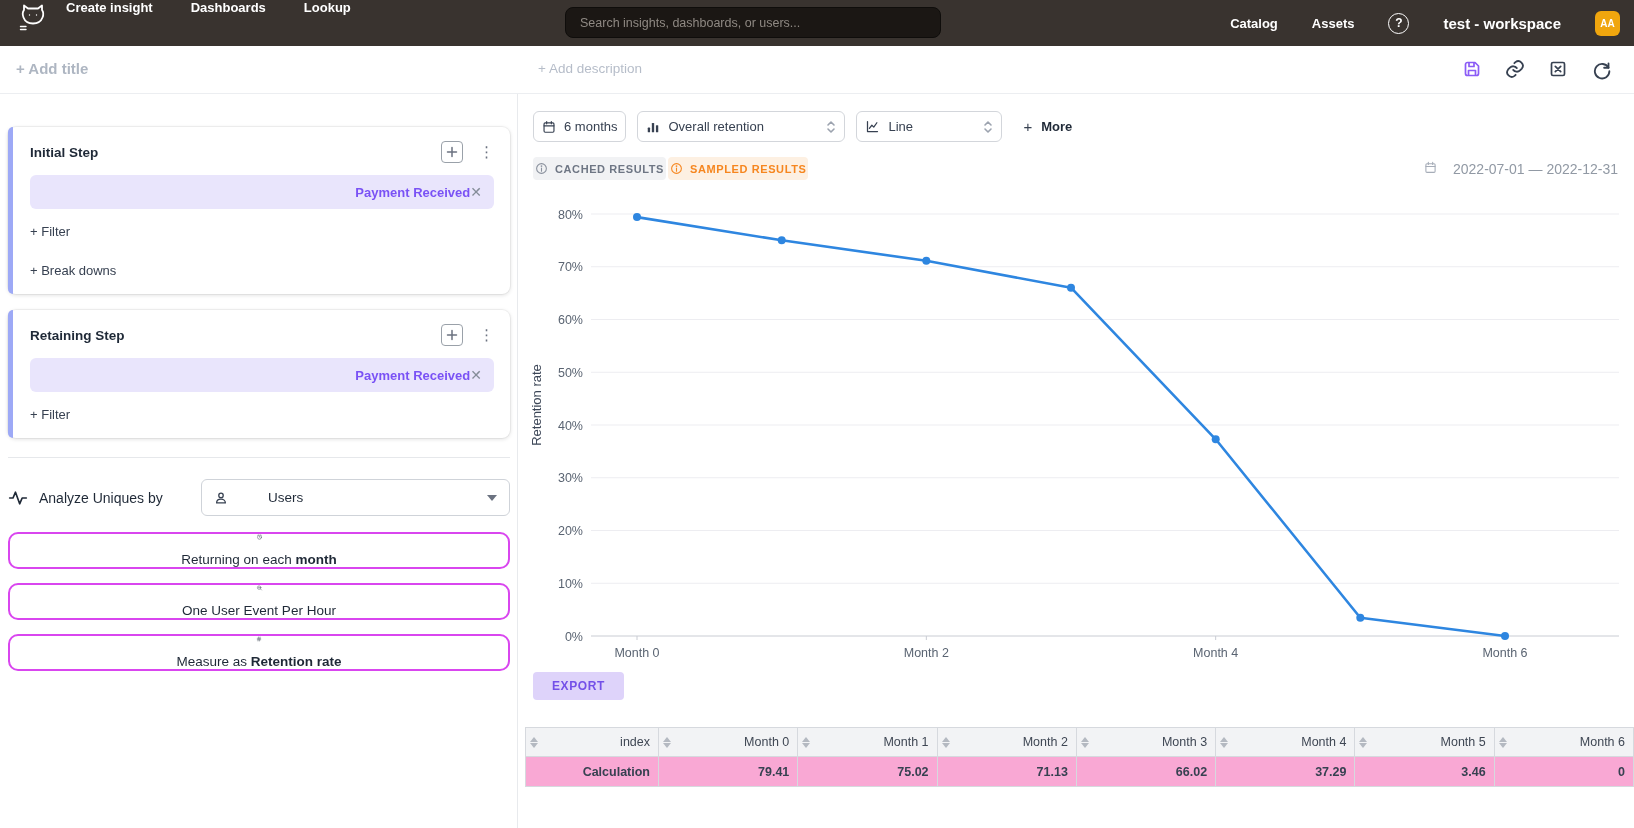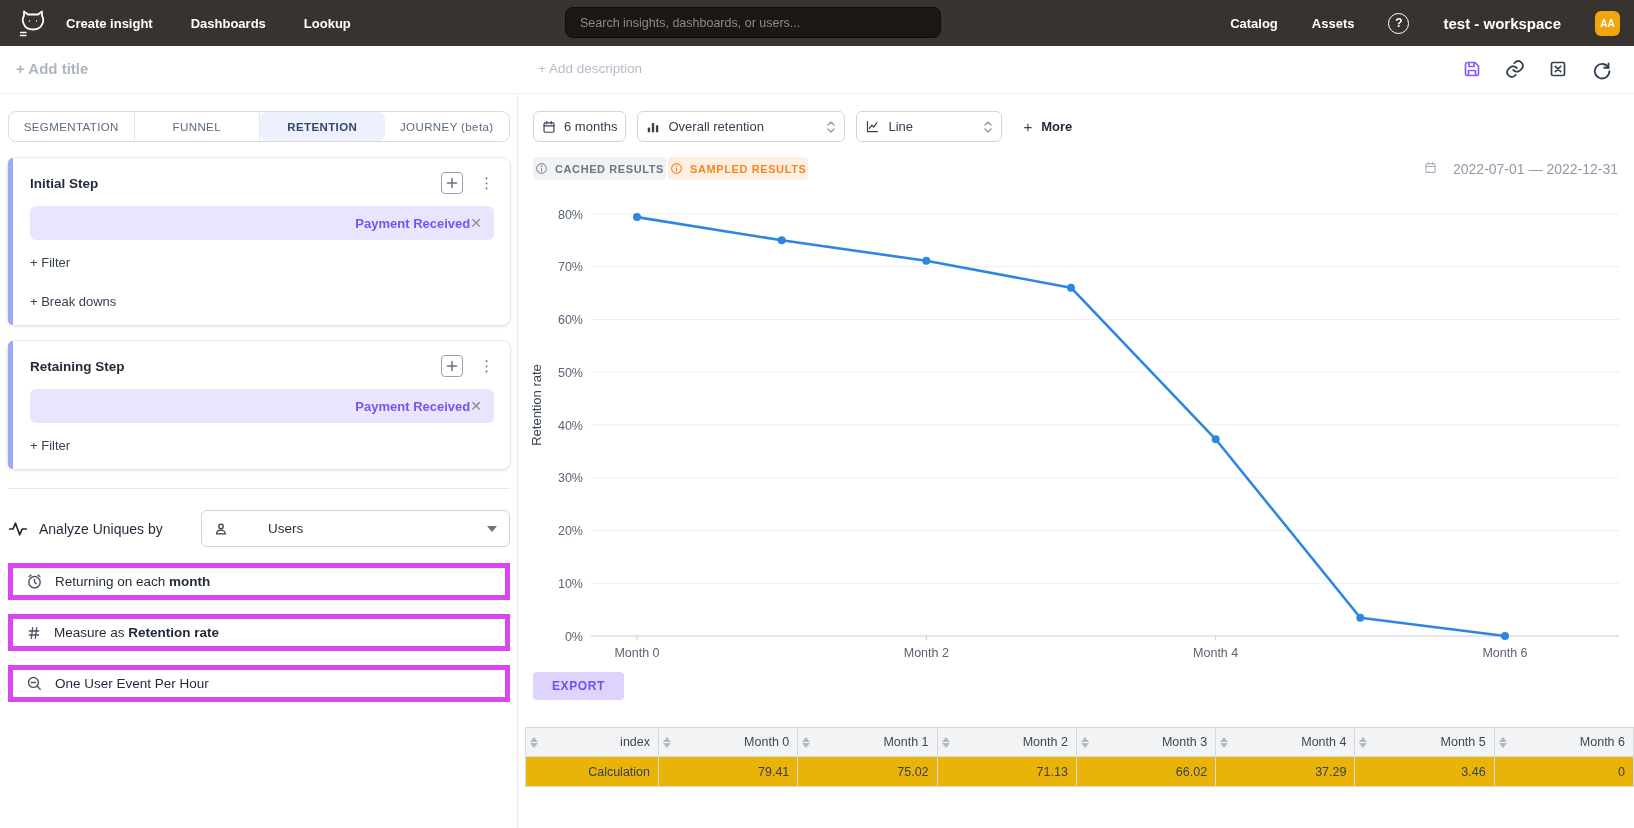--- a/index.html
+++ b/index.html
@@ -1,21 +1,21 @@
 <!DOCTYPE html>
 <html><head>
 <meta charset="utf-8">
 <style>
   * { margin:0; padding:0; box-sizing:border-box; }
   html,body { width:1634px; height:828px; overflow:hidden; background:#fff;
     font-family:"Liberation Sans", sans-serif; }
 
   
   .navbar { position:absolute; top:0; left:0; width:1634px; height:46px;
-    background:#39332F; display:flex; align-items:center; color:#fff; z-index:10; }
+    background:#39332F; display:flex; align-items:flex-start; color:#fff; z-index:10; }
   .nav-logo { margin-left:16px; width:34px; height:34px; display:flex; align-items:center; justify-content:center; }
   .nav-menu { display:flex; align-items:center; margin-left:16px; gap:38px; }
   .nav-item { font-size:13px; font-weight:700; color:#fff; cursor:pointer; white-space:nowrap; }
   .nav-search { position:absolute; left:565px; top:7px; width:376px; height:31px;
     background:#1B1714; border:1px solid #0f0d0b; border-radius:8px; color:#c7c2bd;
     font-size:12.5px; padding:0 14px; outline:none; font-family:"Liberation Sans",sans-serif; }
   .nav-search::placeholder { color:#8F8983; }
   .nav-right { position:absolute; right:14px; top:0; height:46px; display:flex; align-items:center; gap:34px; }
   .help-circle { width:21px; height:21px; border:1.6px solid #fff; border-radius:50%;
     display:flex; align-items:center; justify-content:center; font-size:12px; font-weight:700; cursor:pointer; }
@@ -62,22 +62,22 @@
   .panel-divider { margin:19px 0 0 0; height:1px; background:#e6e8eb; }
 
   .analyze-row { margin-top:21px; display:flex; align-items:center; }
   .analyze-label { display:flex; align-items:center; gap:11px; font-size:14px; color:#1f2937; }
   .analyze-select { margin-left:auto; width:309px; height:37px; border:1px solid #cfd3d9; border-radius:6px;
     display:flex; align-items:center; padding:0 12px; gap:8px; cursor:pointer; }
   .analyze-select .sel-text { font-size:13.5px; color:#1f2937; flex:1;margin-left:32px; }
   .caret { width:0; height:0; border-left:5px solid transparent; border-right:5px solid transparent;
     border-top:6px solid #6b7280; }
 
-  .opt-row { margin-top:14px; height:37px; border:5px solid #d946ef; border-radius:0;
-    display:flex; align-items:center; gap:12px; padding:0 13px; cursor:pointer; }
+  .opt-row { margin-top:14px; height:37px; border:2px solid #d946ef; border-radius:10px;
+    display:flex; align-items:center; gap:12px; padding:0 13px; cursor:pointer;flex-direction:column; }
   .opt-text { font-size:13.5px; color:#1f2937; }
   .opt-row.first { margin-top:16px; }
 
   
   .controls { display:flex; align-items:center; gap:11px; margin-left:8px; }
   .ctl-btn { height:31px; border:1px solid #d3d6db; border-radius:6px; background:#fff;
     display:flex; align-items:center; gap:8px; padding:0 8px; font-size:13px; color:#374151; cursor:pointer; }
   .ctl-select { justify-content:flex-start; }
   .ctl-select .spacer { flex:1; }
   .sel-metric { width:208px; }
@@ -100,21 +100,21 @@
   .xtick { font-size:12.5px; fill:#5a6472; font-family:"Liberation Sans",sans-serif; }
   .ylab  { font-size:13px; fill:#3c4657; font-family:"Liberation Sans",sans-serif; }
 
   .export-btn { margin:6px 0 0 8px; display:inline-block; background:#ded3fa; color:#7450e8;
     border:none; border-radius:4px; font-size:12px; font-weight:600; letter-spacing:.6px;
     padding:7px 19px; cursor:pointer; font-family:"Liberation Sans",sans-serif; }
 
   .data-table { margin-top:27px; width:1109px; border-collapse:collapse; table-layout:fixed; }
   .data-table th, .data-table td { border:1px solid #d6d9de; font-size:12.5px; overflow:hidden; }
   .data-table th { background:#f2f3f5; height:29px; font-weight:400; color:#3f4754; padding:0 8px 0 4px; }
-  .data-table td { background:#eab308; height:30px; text-align:right; color:#374151; padding:0 8px; }
+  .data-table td { background:#f9a8d4; height:30px; text-align:right; color:#374151; padding:0 8px;font-weight:bold; }
   .th-inner { display:flex; align-items:center;gap:15px; }
   .th-label { flex:1; text-align:right; }
   .sort-icon { display:flex; flex-direction:column; gap:1px; align-items:center; margin-right:6px; cursor:pointer; }
   .sort-icon .tri-up { width:0; height:0; border-left:4px solid transparent; border-right:4px solid transparent;
     border-bottom:5px solid #b4b9c1; }
   .sort-icon .tri-down { width:0; height:0; border-left:4px solid transparent; border-right:4px solid transparent;
     border-top:5px solid #b4b9c1; }
   .icon-gray { color:#4b5563; }
   svg { display:block; }
 </style>
@@ -176,26 +176,20 @@
         <path d="M20 10a8.3 8.3 0 1 0 1 4"></path>
       </svg>
     </span>
   </div>
 </div>
 
 <div class="v-divider"></div>
 
 <div class="left-panel">
 
-  <div class="tabbar">
-      <div class="tab">SEGMENTATION</div>
-      <div class="tab">FUNNEL</div>
-      <div class="tab active">RETENTION</div>
-      <div class="tab">JOURNEY (beta)</div>
-    </div>
 
   <div class="step-card" style="--stripe: #9da9f6;">
     <div class="step-head">
       <span class="step-title">Initial Step</span>
       <span class="plus-square">
         <svg width="12" height="12" viewBox="0 0 12 12" stroke="#6b7280" stroke-width="1.5" stroke-linecap="round">
             <path d="M6 1.5 V10.5 M1.5 6 H10.5"></path>
           </svg>
       </span>
       <span class="kebab">⋮</span>
@@ -247,33 +241,33 @@
   <div class="opt-row first">
     <svg class="icon-gray" width="17" height="17" viewBox="0 0 24 24" fill="none" stroke="#4b5563" stroke-width="2" stroke-linecap="round" stroke-linejoin="round">
       <circle cx="12" cy="13" r="8"></circle>
         <path d="M12 9 v4 l2.5 2"></path>
         <path d="M4.5 5 L7 3 M19.5 5 L17 3"></path>
     </svg>
     <span class="opt-text"><span>Returning on each </span><b>month</b></span>
   </div>
 
   <div class="opt-row">
-    <svg class="icon-gray" width="16" height="16" viewBox="0 0 24 24" fill="none" stroke="#4b5563" stroke-width="2" stroke-linecap="round">
-      <path d="M5 9 h14 M5 15 h14 M10 4 l-2 16 M16 4 l-2 16"></path>
-    </svg>
-    <span class="opt-text"><span>Measure as </span><b>Retention rate</b></span>
-  </div>
-
-  <div class="opt-row">
     <svg class="icon-gray" width="17" height="17" viewBox="0 0 24 24" fill="none" stroke="#4b5563" stroke-width="2" stroke-linecap="round">
       <circle cx="10.5" cy="10.5" r="7"></circle>
         <path d="M7.5 10.5 h6"></path>
         <path d="M15.8 15.8 L20 20"></path>
     </svg>
     <span class="opt-text"><span>One User Event Per Hour</span><b></b></span>
+  </div>
+
+  <div class="opt-row">
+    <svg class="icon-gray" width="16" height="16" viewBox="0 0 24 24" fill="none" stroke="#4b5563" stroke-width="2" stroke-linecap="round">
+      <path d="M5 9 h14 M5 15 h14 M10 4 l-2 16 M16 4 l-2 16"></path>
+    </svg>
+    <span class="opt-text"><span>Measure as </span><b>Retention rate</b></span>
   </div>
 </div>
 
 <div class="right-panel">
 
   
   <div class="controls">
     <button class="ctl-btn">
       <svg width="14" height="14" viewBox="0 0 24 24" fill="none" stroke="#374151" stroke-width="2" stroke-linecap="round" stroke-linejoin="round">
         <rect x="3.5" y="5" width="17" height="16" rx="2"></rect>

